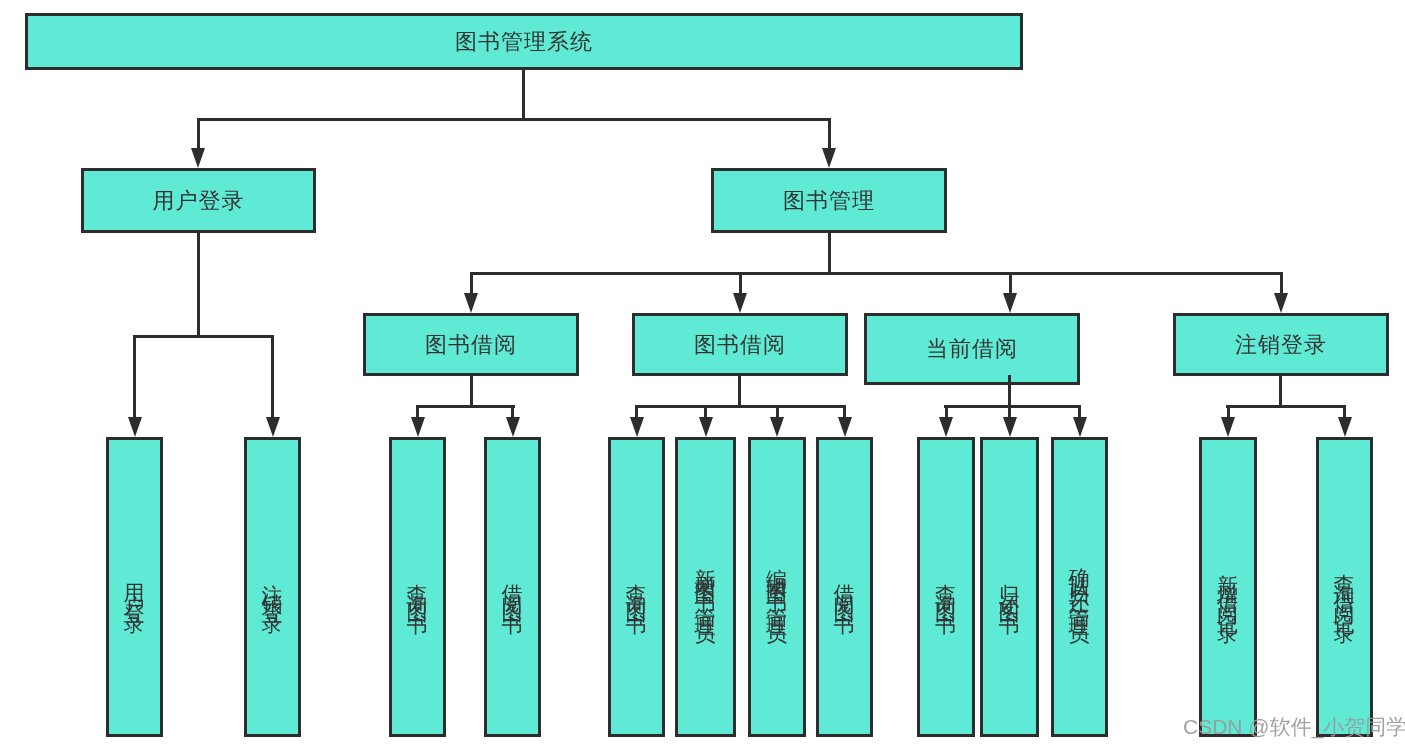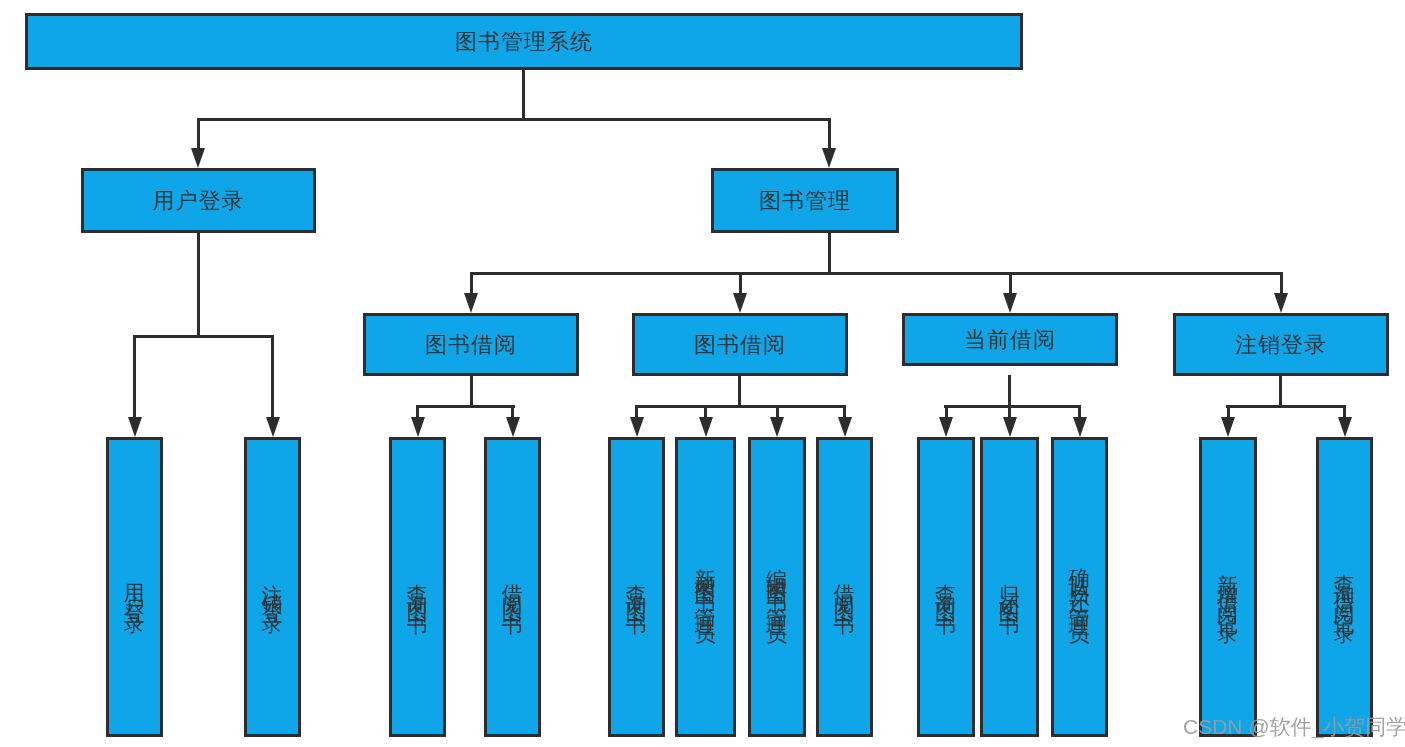--- a/index.html
+++ b/index.html
@@ -10,21 +10,21 @@
   .canvas{
     position:relative;
     width:1405px;height:747px;
     background:#ffffff;
     font-family:"Liberation Sans", sans-serif;
     overflow:hidden;
   }
   .box{
     position:absolute;
     border:3px solid var(--line);
-    background:#0ea5e9;
+    background:#5eead4;
     box-sizing:border-box;
     display:flex;
     align-items:center;
     justify-content:center;
     color:var(--text);
   }
   .hbox{
     font-size:22px;
     letter-spacing:1px;
   }
@@ -65,21 +65,21 @@
   <div class="box hbox" style="left:25px;top:13px;width:998px;height:57px;">图书管理系统</div>
 
   <div class="line" style="left:522px;top:69px;width:3px;height:51px;"></div>
   <div class="line" style="left:197px;top:118px;width:634px;height:3px;"></div>
   <div class="line" style="left:197px;top:118px;width:3px;height:34px;"></div>
   <div class="arrow" style="left:191px;top:148px;"></div>
   <div class="line" style="left:828px;top:118px;width:3px;height:34px;"></div>
   <div class="arrow" style="left:822px;top:148px;"></div>
 
   <div class="box hbox" style="left:81px;top:168px;width:235px;height:65px;">用户登录</div>
-  <div class="box hbox" style="left:711px;top:168px;width:188px;height:65px;text-align:center;">图书管理</div>
+  <div class="box hbox" style="left:711px;top:168px;width:236px;height:65px;text-align:center;">图书管理</div>
 
   <div class="line" style="left:197px;top:232px;width:3px;height:105px;"></div>
   <div class="line" style="left:133px;top:335px;width:141px;height:3px;"></div>
   <div class="line" style="left:133px;top:335px;width:3px;height:84px;"></div>
   <div class="arrow" style="left:128px;top:417px;"></div>
   <div class="line" style="left:271px;top:335px;width:3px;height:84px;"></div>
   <div class="arrow" style="left:266px;top:417px;"></div>
 
   <div class="line" style="left:828px;top:232px;width:3px;height:42px;"></div>
   <div class="line" style="left:470px;top:272px;width:813px;height:3px;"></div>
@@ -87,21 +87,21 @@
   <div class="arrow" style="left:464px;top:293px;"></div>
   <div class="line" style="left:739px;top:272px;width:3px;height:24px;"></div>
   <div class="arrow" style="left:733px;top:293px;"></div>
   <div class="line" style="left:1009px;top:272px;width:3px;height:24px;"></div>
   <div class="arrow" style="left:1003px;top:293px;"></div>
   <div class="line" style="left:1280px;top:272px;width:3px;height:24px;"></div>
   <div class="arrow" style="left:1274px;top:293px;"></div>
 
   <div class="box hbox" style="left:363px;top:313px;width:216px;height:63px;">图书借阅</div>
   <div class="box hbox" style="left:632px;top:313px;width:216px;height:63px;">图书借阅</div>
-  <div class="box hbox" style="left:902px;top:313px;width:216px;height:53px;">当前借阅</div>
+  <div class="box hbox" style="left:864px;top:313px;width:216px;height:72px;">当前借阅</div>
   <div class="box hbox" style="left:1173px;top:313px;width:216px;height:63px;">注销登录</div>
 
   <div class="line" style="left:470px;top:375px;width:3px;height:32px;"></div>
   <div class="line" style="left:416px;top:405px;width:99px;height:3px;"></div>
   <div class="line" style="left:416px;top:405px;width:3px;height:14px;"></div>
   <div class="arrow" style="left:411px;top:417px;"></div>
   <div class="line" style="left:511px;top:405px;width:3px;height:14px;"></div>
   <div class="arrow" style="left:506px;top:417px;"></div>
 
   <div class="line" style="left:738px;top:375px;width:3px;height:32px;"></div>

